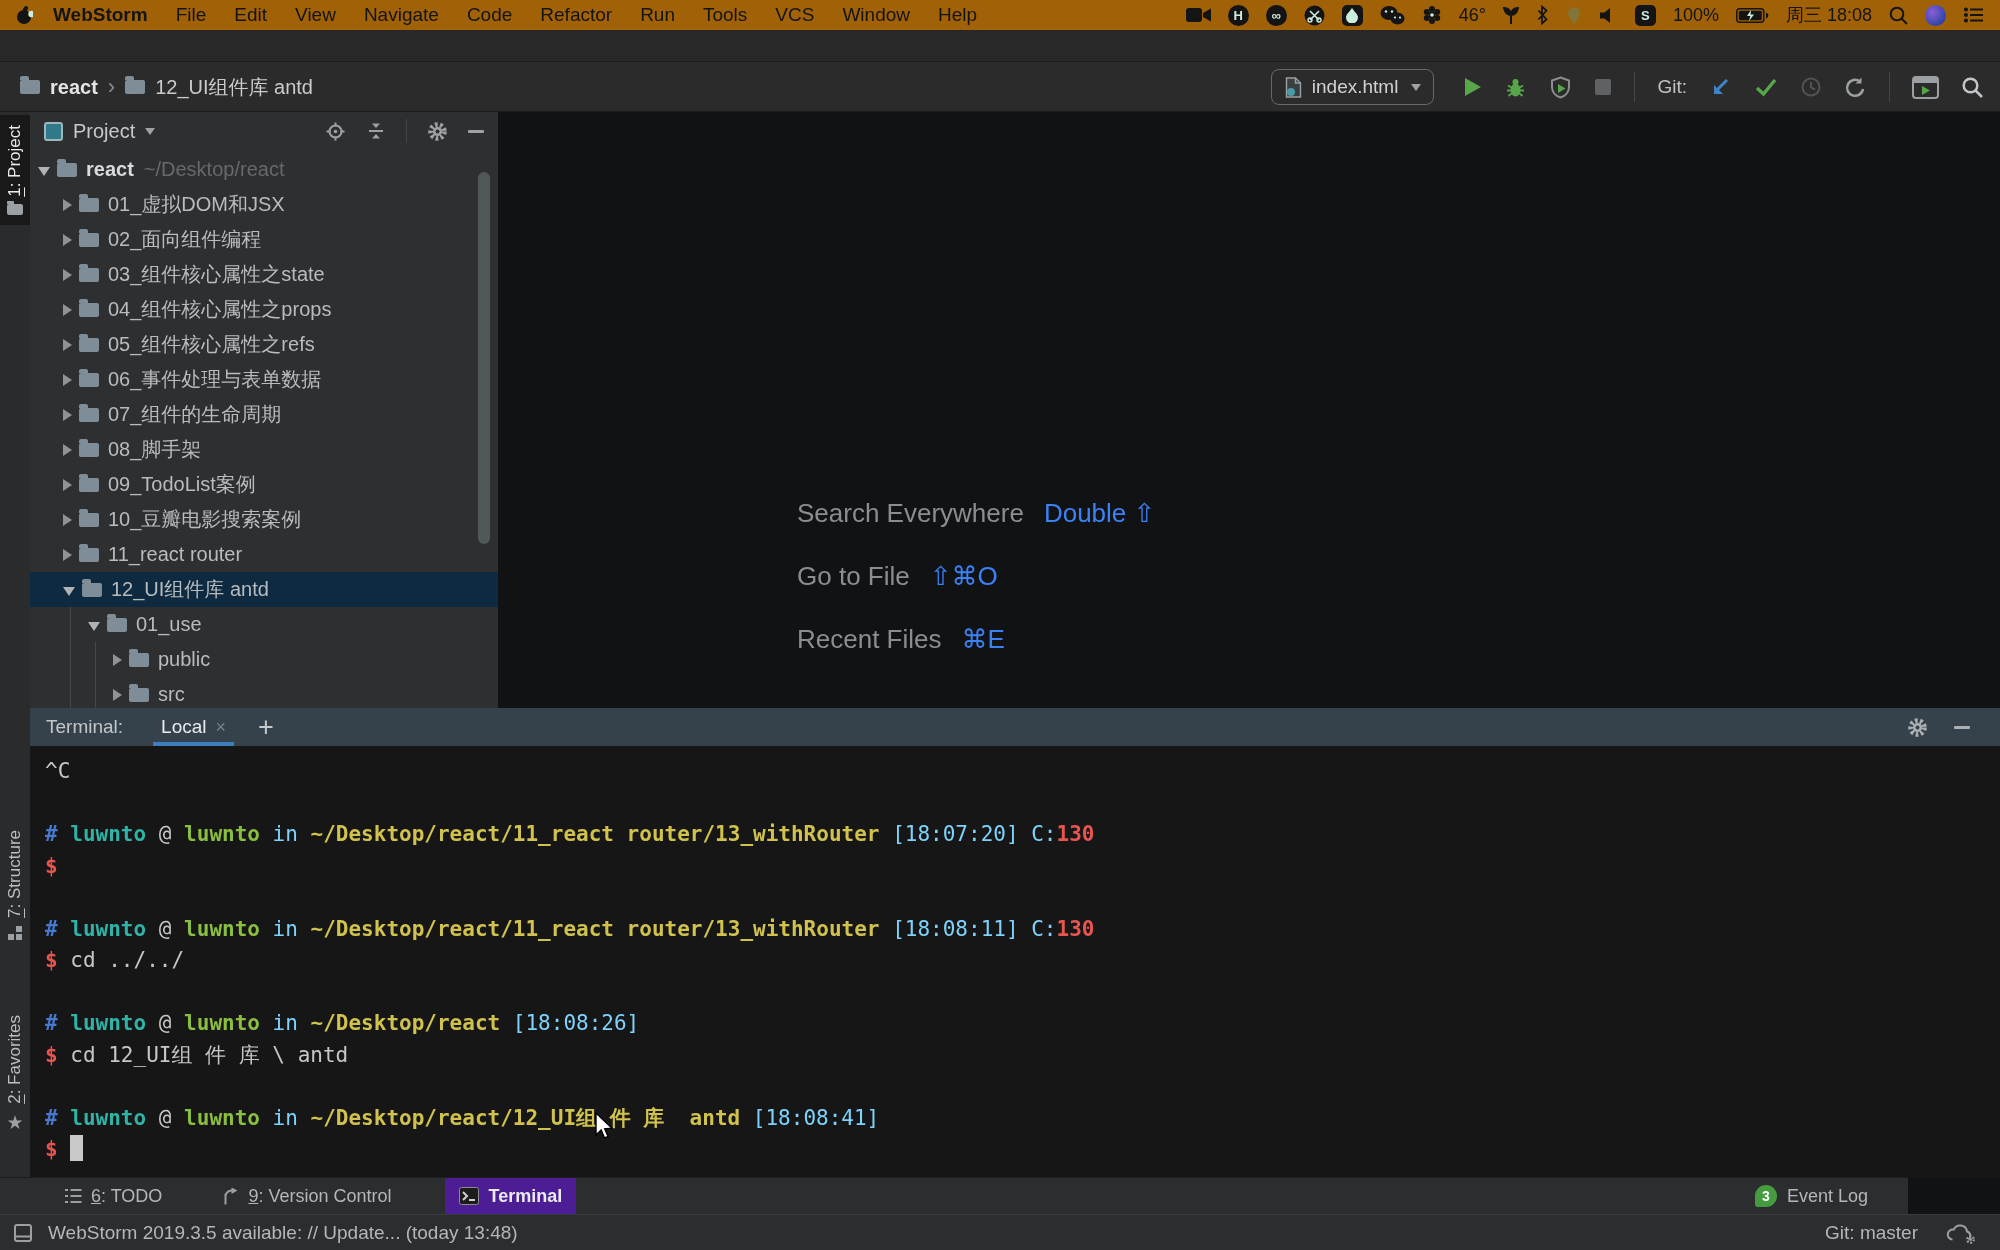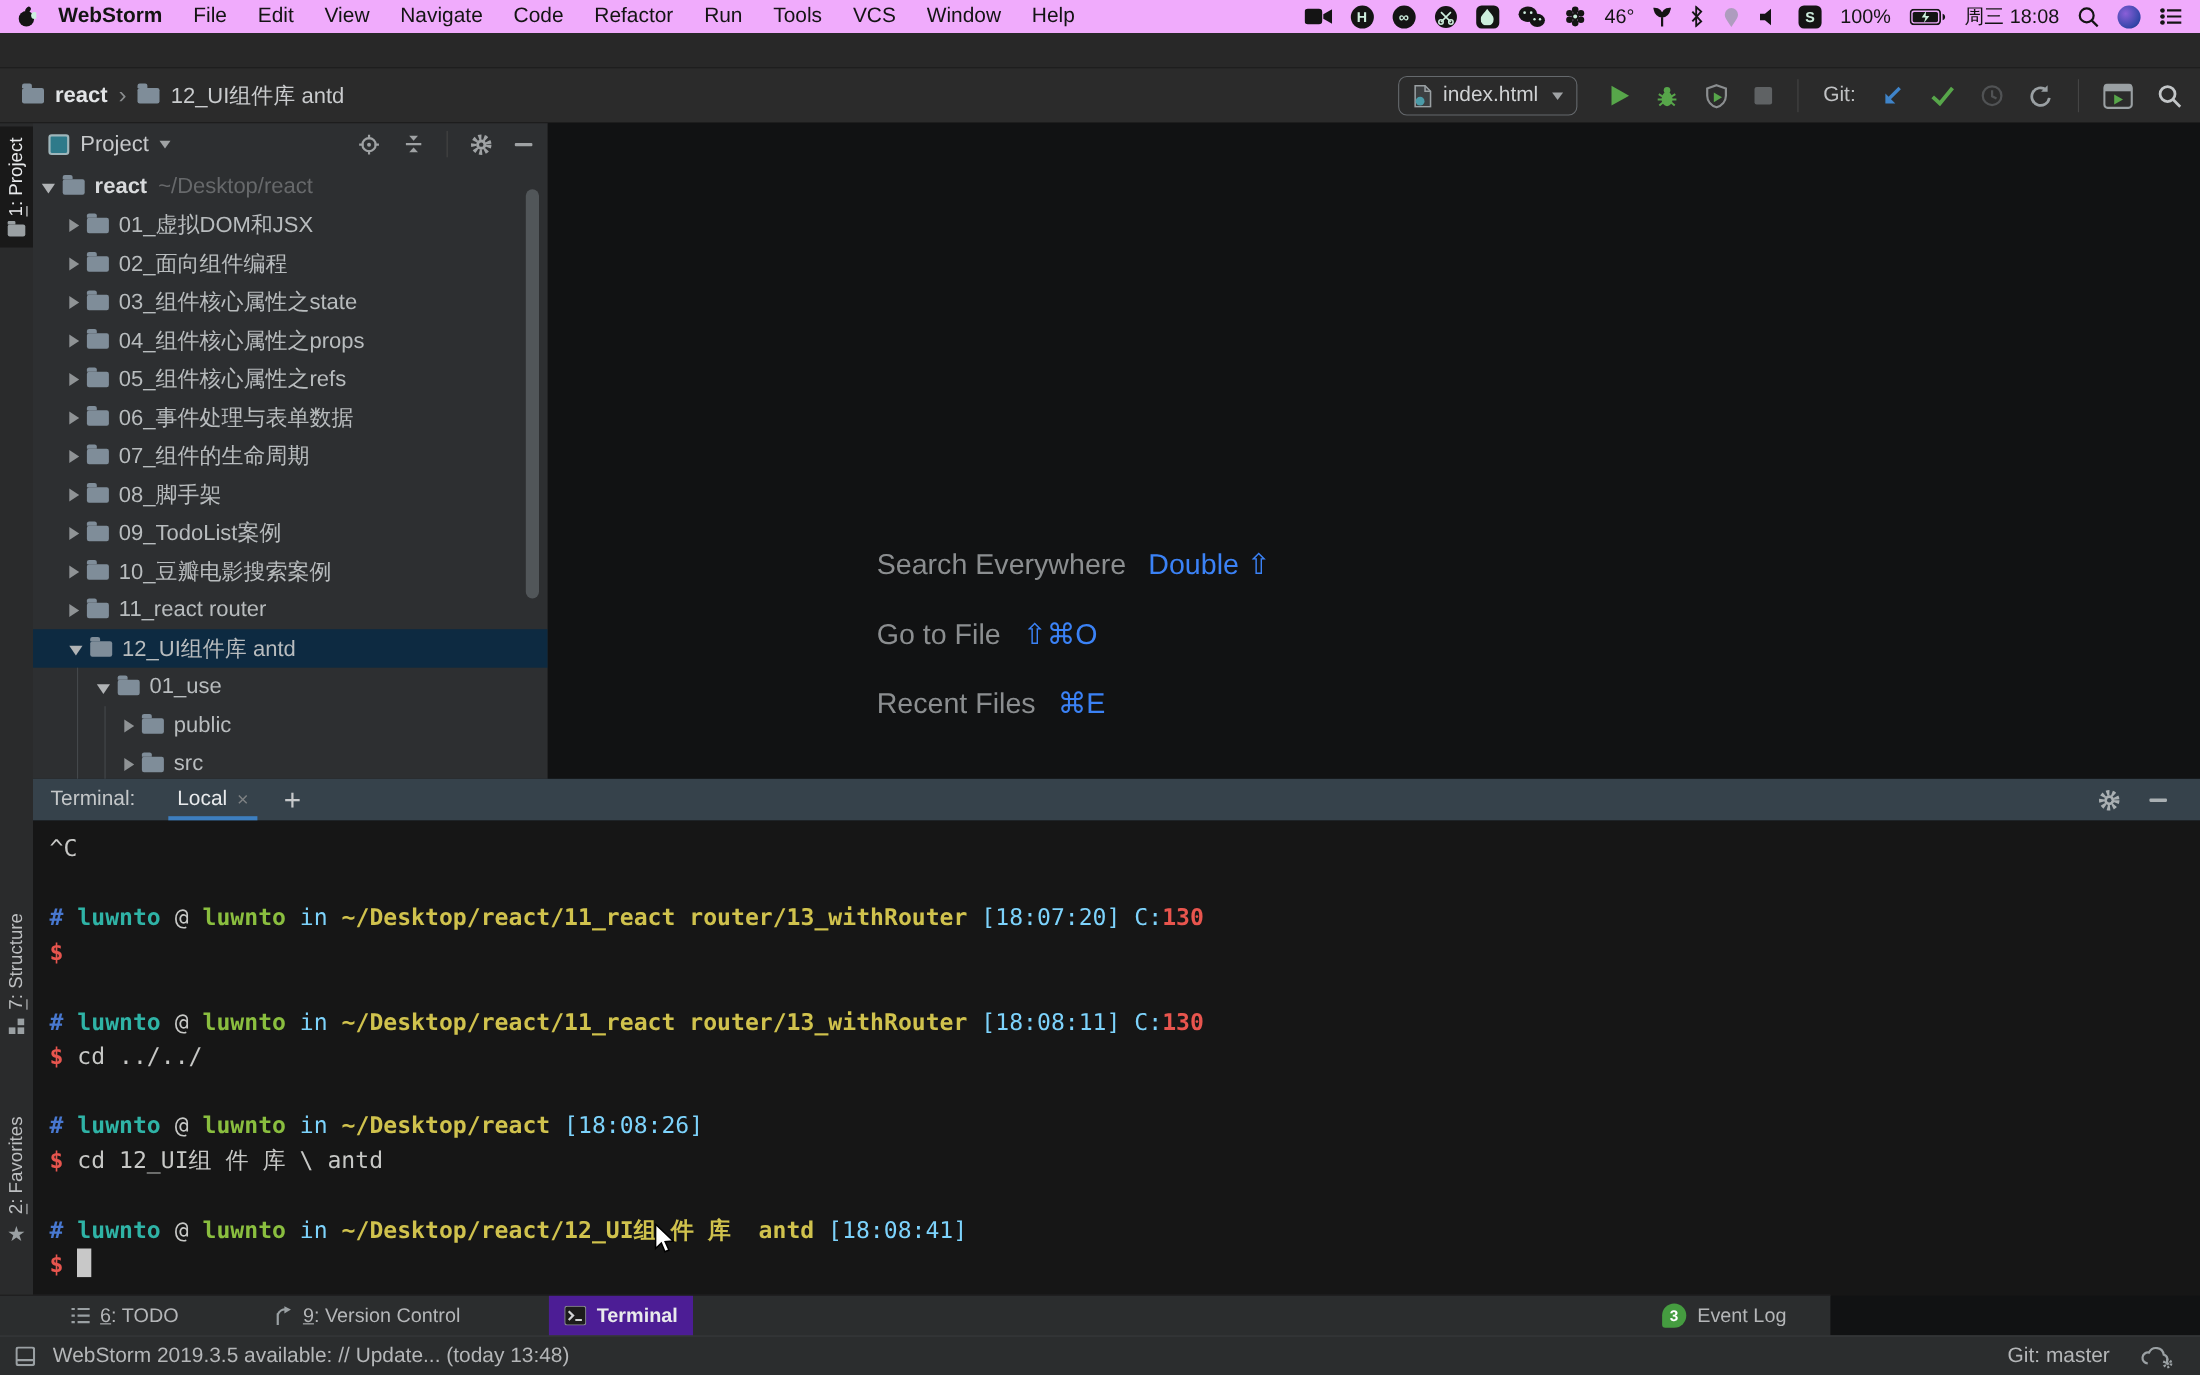--- a/index.html
+++ b/index.html
@@ -1,20 +1,20 @@
 <!DOCTYPE html>
 <html><head>
 <meta charset="utf-8">
 <style>
   html,body{margin:0;padding:0;background:#000;}
   .screen{position:relative;width:2000px;height:1250px;overflow:hidden;
           font-family:"Liberation Sans",sans-serif;background:#111213;}
 
   
-  .menubar{position:absolute;left:0;top:0;width:2000px;height:30px;background:#f0abfc;
+  .menubar{position:absolute;left:0;top:0;width:2000px;height:30px;background:#a16207;
            display:flex;align-items:center;padding:0 16px;box-sizing:border-box;color:#141414;font-size:19px;}
   .menubar .apple{margin-right:6px;display:flex;align-items:center;}
   .menu-item{margin:0 14px;white-space:nowrap;}
   .menu-item.appname{font-weight:bold;}
   .mb-right{margin-left:auto;display:flex;align-items:center;gap:17px;}
   .mi{display:flex;align-items:center;height:22px;}
   .ci{width:21px;height:21px;border-radius:50%;background:#141414;color:#cdeedd;display:flex;
       align-items:center;justify-content:center;font-size:13px;font-weight:bold;}
   .sq{width:21px;height:21px;border-radius:5px;background:#141414;color:#cdeedd;display:flex;
       align-items:center;justify-content:center;font-size:13px;font-weight:bold;}
@@ -85,22 +85,22 @@
   .term-actions{margin-left:auto;display:flex;align-items:center;gap:26px;margin-right:14px;}
   .terminal-body{position:absolute;left:30px;top:746px;right:0;height:432px;background:#161616;
                  font-family:"DejaVu Sans Mono",monospace;font-size:21px;line-height:31.5px;
                  padding:10px 0 0 15px;box-sizing:border-box;white-space:pre;}
   .tb-bold,.tb{font-weight:bold;}
   .c-fg{color:#c7c8c6}.c-blue{color:#4878d0}.c-cyan{color:#2fb3a6}.c-green{color:#8abe3f}
   .c-gray{color:#7dd3fc}.c-yellow{color:#d0c24d}.c-red{color:#e8554e}
   .block-cursor{display:inline-block;width:13px;height:26px;background:#c8c8c8;vertical-align:-5px;}
 
   
-  .toolwindow-bar{position:absolute;left:0;bottom:36px;width:1664px;height:37px;background:#2b2d2e;border-top:1px solid #1d1d1d;
-                  box-sizing:border-box;display:flex;align-items:center;padding-left:58px;gap:75px;color:#b4b6b8;font-size:18px;}
+  .toolwindow-bar{position:absolute;left:0;bottom:36px;width:1908px;height:37px;background:#2b2d2e;border-top:1px solid #1d1d1d;
+                  box-sizing:border-box;display:flex;align-items:center;padding-left:58px;gap:48px;color:#b4b6b8;font-size:18px;}
   .twb{display:flex;align-items:center;gap:9px;height:37px;padding:0 6px;}
   .twb.active{background:#4c1d95;color:#e8eaec;padding:0 14px;font-weight:bold;}
   .event-log{margin-left:auto;margin-right:40px;display:flex;align-items:center;gap:10px;}
   .balloon{width:22px;height:22px;border-radius:50% 50% 50% 3px;background:#459c40;color:#fff;font-size:14px;font-weight:bold;
            display:flex;align-items:center;justify-content:center;}
   .status-bar{position:absolute;left:0;bottom:0;width:2000px;height:36px;background:#2b2d2e;border-top:1px solid #3a3c3e;
               box-sizing:border-box;display:flex;align-items:center;padding:0 14px;color:#b4b6b8;font-size:19px;gap:16px;}
   .sb-right{margin-left:auto;display:flex;align-items:center;gap:26px;margin-right:8px;}
 
   .mouse-cursor{position:absolute;left:593px;top:1112px;}

